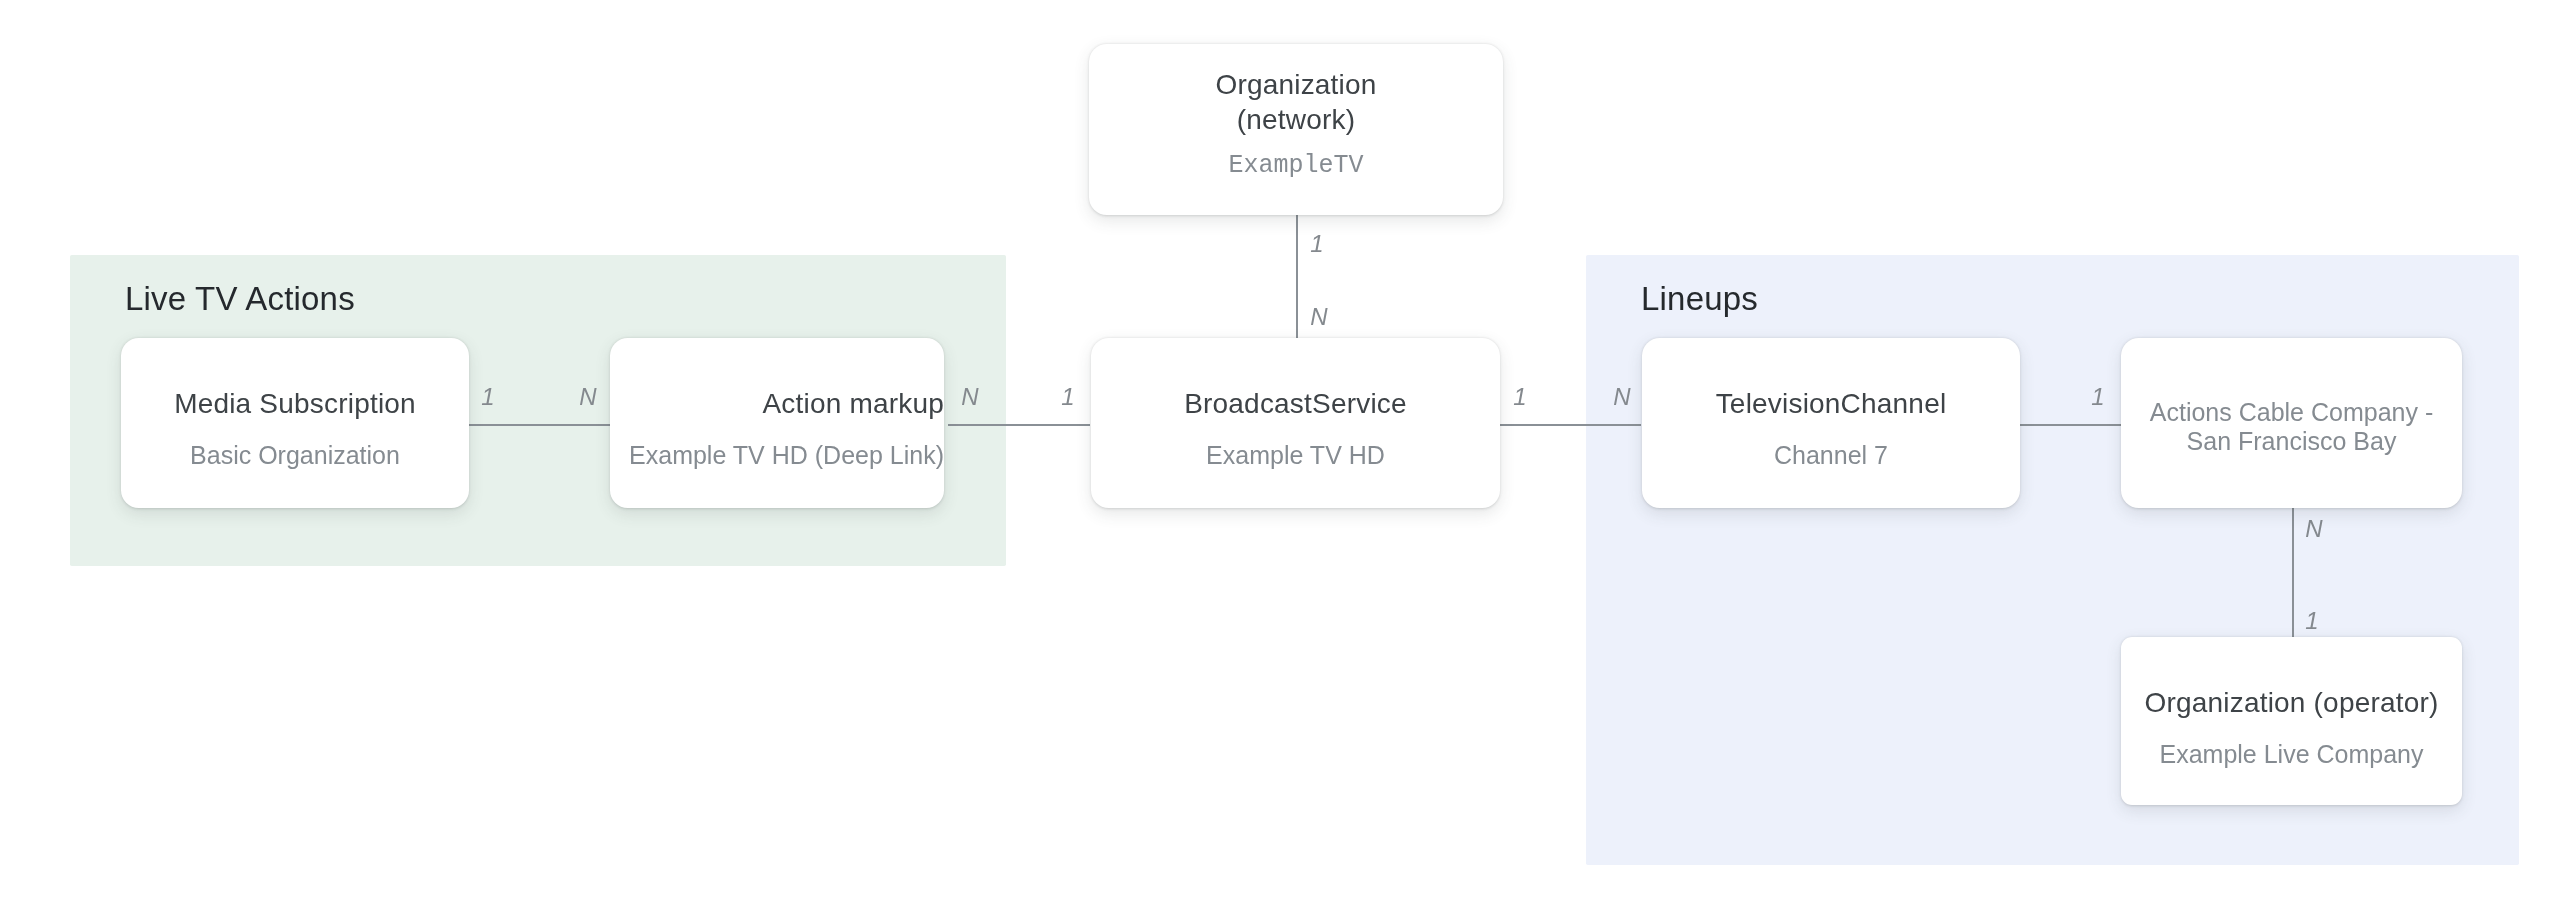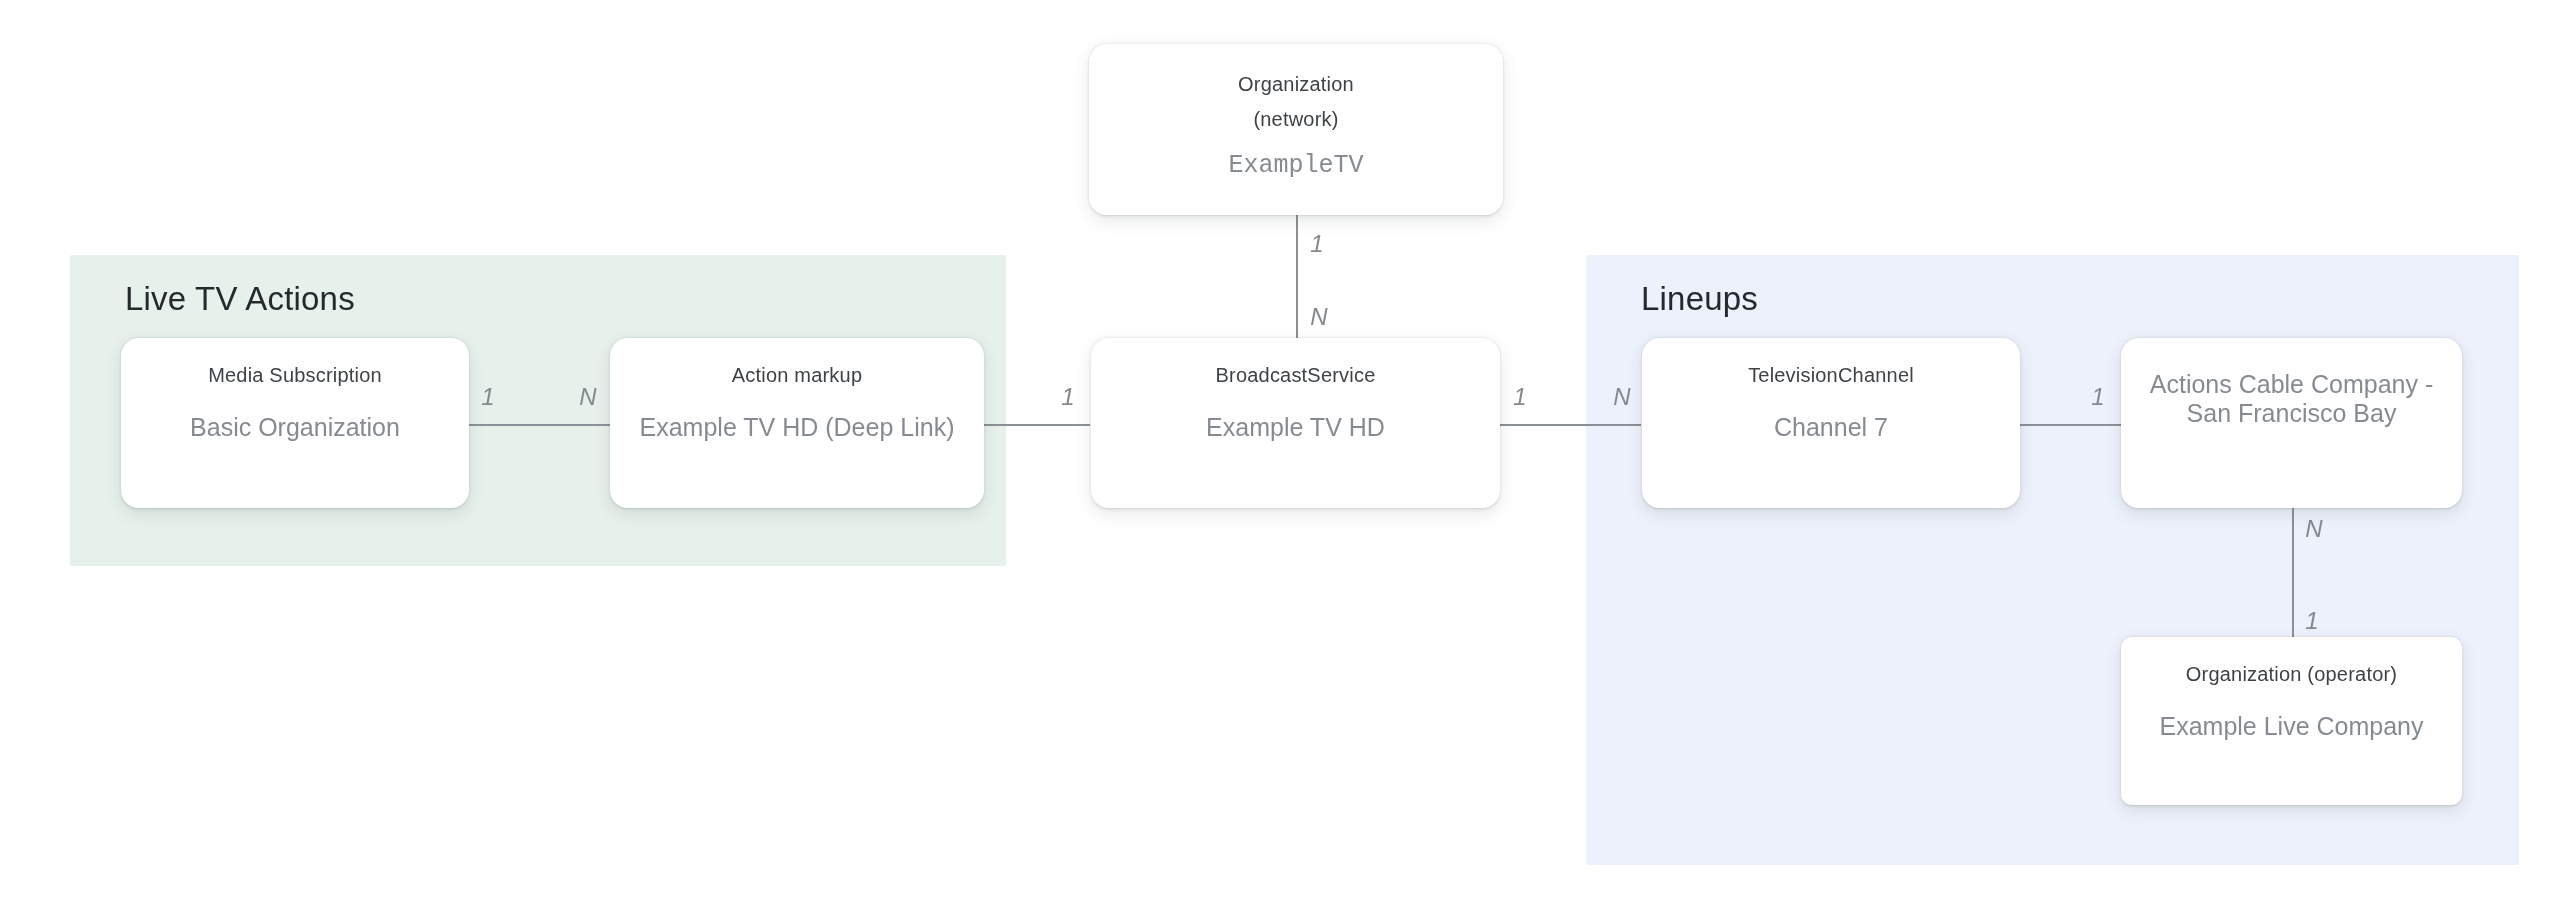--- a/index.html
+++ b/index.html
@@ -19,23 +19,23 @@
     margin: 0; font-size: 33px; font-weight: 400; line-height: 37px;
     color: #25292d; letter-spacing: 0.2px;
   }
   .node {
     position: absolute;
     background: #ffffff;
     border-radius: 17.7px;
     box-shadow: 0 0.9px 2.7px rgba(60,64,67,0.18), 0 5.3px 16px rgba(60,64,67,0.12);
     text-align: center;
     box-sizing: border-box;
-    padding-top: 20px;
+    padding-top: 48px;
   }
-  .node-title { font-size: 20px; color: #3e4347; line-height: 35px; letter-spacing: 0.2px; }
+  .node-title { font-size: 28px; color: #3e4347; line-height: 35px; letter-spacing: 0.2px; }
   .node-sub   { font-size: 25px; color: #858b91; line-height: 30px; margin-top: 18.6px; }
   .node--network { padding-top: 23px; }
   .node--network .node-sub { margin-top: 14px; font-family: Liberation Mono, monospace; }
   .node--cable .node-sub { margin-top: 12.4px; line-height: 29px; max-width: 304px; margin-left: auto; margin-right: auto; }
   .hline { position: absolute; height: 1.8px; background: #8a9096; }
   .vline { position: absolute; width: 1.8px;  background: #8a9096; }
   .card-label {
     position: absolute;
     transform: translate(-50%, -50%);
     font-size: 24px; font-style: italic; font-weight: 500;
@@ -85,21 +85,21 @@
       <div>(network)</div>
     </div>
     <div class="node-sub">ExampleTV</div>
   </div>
 
   <div class="node" style="left:121px; top:338px; width:348px; height:170px;">
     <div class="node-title">Media Subscription</div>
     <div class="node-sub">Basic Organization</div>
   </div>
 
-  <div class="node" style="left:610px; top:338px; width:374px; height:170px;">
+  <div class="node" style="left:610px; top:338px; width:334px; height:170px;text-align:right;">
     <div class="node-title">Action markup</div>
     <div class="node-sub">Example TV HD (Deep Link)</div>
   </div>
 
   <div class="node" style="left:1091px; top:338px; width:409px; height:170px;text-align:center;">
     <div class="node-title">BroadcastService</div>
     <div class="node-sub">Example TV HD</div>
   </div>
 
   <div class="node" style="left:1642px; top:338px; width:378px; height:170px;">

